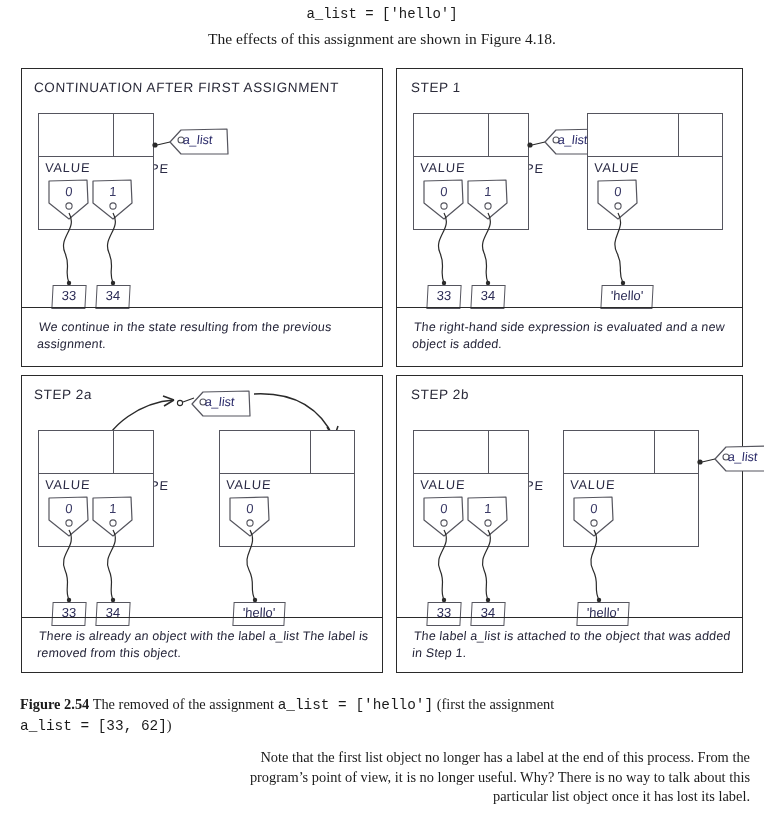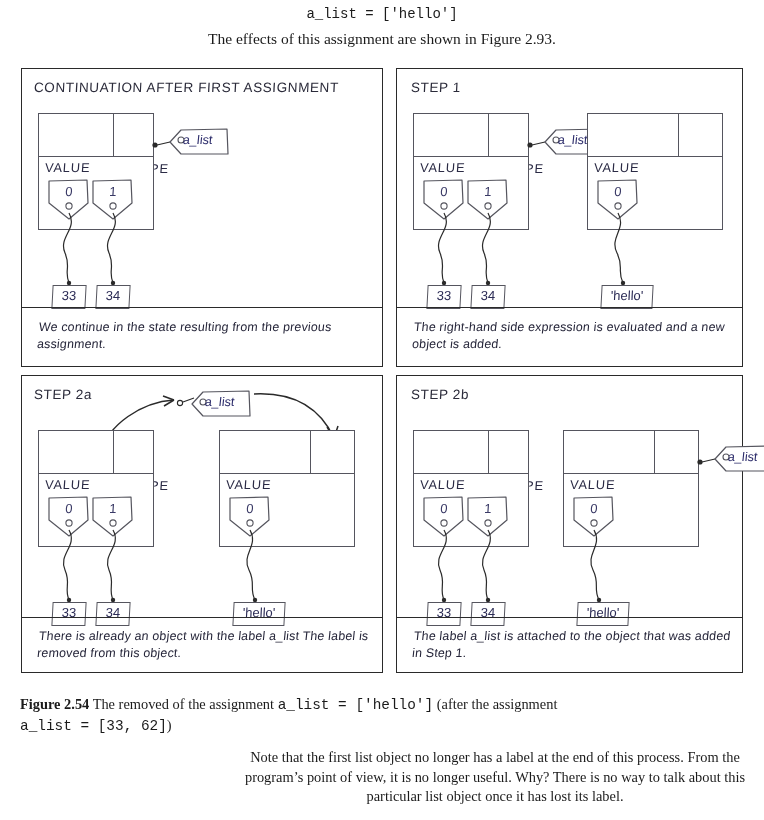--- a/index.html
+++ b/index.html
@@ -86,28 +86,28 @@
   svg.ov{position:absolute;left:0;top:0;overflow:visible;pointer-events:none;}
   
   #fig-caption{
     position:absolute;left:20px;top:694px;width:620px;
     font-family:"Liberation Serif", serif;font-size:14.4px;line-height:20px;
   }
   #fig-caption b{font-weight:bold;}
   #note-par{
     position:absolute;left:240px;top:748px;width:510px;
     font-family:"Liberation Serif", serif;font-size:14.4px;line-height:19.5px;
-    text-align:center;
+    text-align:right;
   }
 </style>
 </head>
 <body>
 
 <div id="top-code">a_list = ['hello']</div>
-<div id="top-line">The effects of this assignment are shown in Figure 2.93.</div>
+<div id="top-line">The effects of this assignment are shown in Figure 4.18.</div>
 
 <div id="figure">
 
   <div class="panel p1">
     <div class="panel-title" style="left:12px;top:11px;">CONTINUATION AFTER FIRST ASSIGNMENT</div>
 
     <div class="objbox" style="left:16px;top:44px;">
       <div class="obj-head" style="width:116px;height:44px;">
         <div class="divider" style="left:74px;"></div>
       </div>
@@ -419,15 +419,15 @@
         <circle cx="13" cy="13" r="3" fill="none" stroke="#55555e" stroke-width="1.1"></circle>
       </svg>
       <div class="nm">a_list</div>
     </div>
 
     <div class="caption-sep" style="top:241px;"></div>
     <div class="caption" style="left:16px;top:252px;width:320px;">The label a_list is attached to the object that was added in Step 1.</div>
   </div>
 </div>
 
-<div id="fig-caption"><b>Figure 2.54</b><span> The removed of the assignment </span><span class="mono">a_list = ['hello']</span><span> (after the assignment</span><br><span class="mono">a_list = [33, 62]</span><span>)</span></div>
+<div id="fig-caption"><b>Figure 2.54</b><span> The removed of the assignment </span><span class="mono">a_list = ['hello']</span><span> (first the assignment</span><br><span class="mono">a_list = [33, 62]</span><span>)</span></div>
 
 <div id="note-par">Note that the first list object no longer has a label at the end of this process. From the program’s point of view, it is no longer useful. Why? There is no way to talk about this particular list object once it has lost its label.</div>
 
 </body></html>

